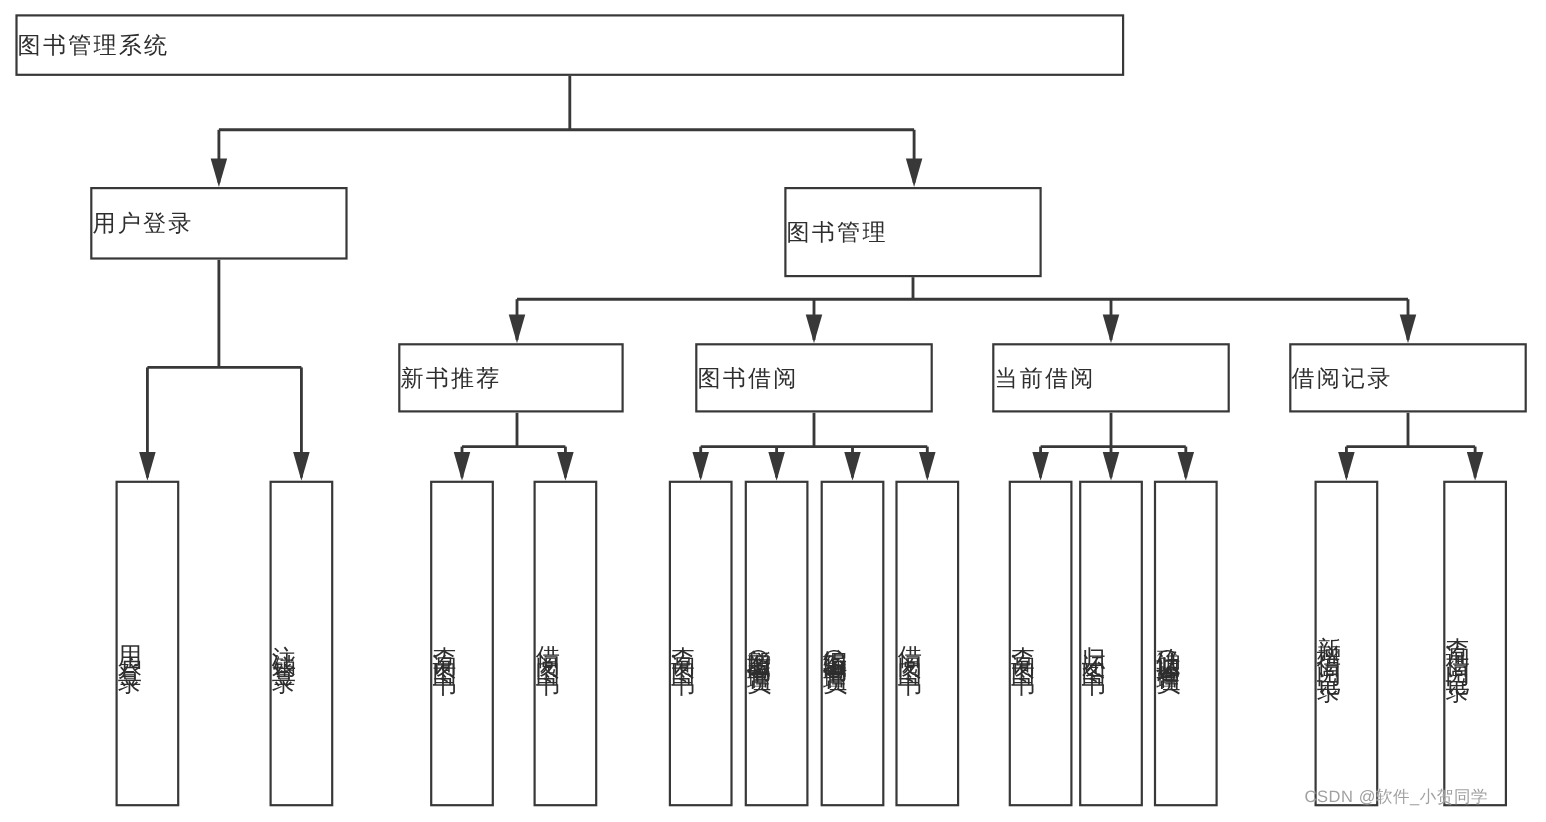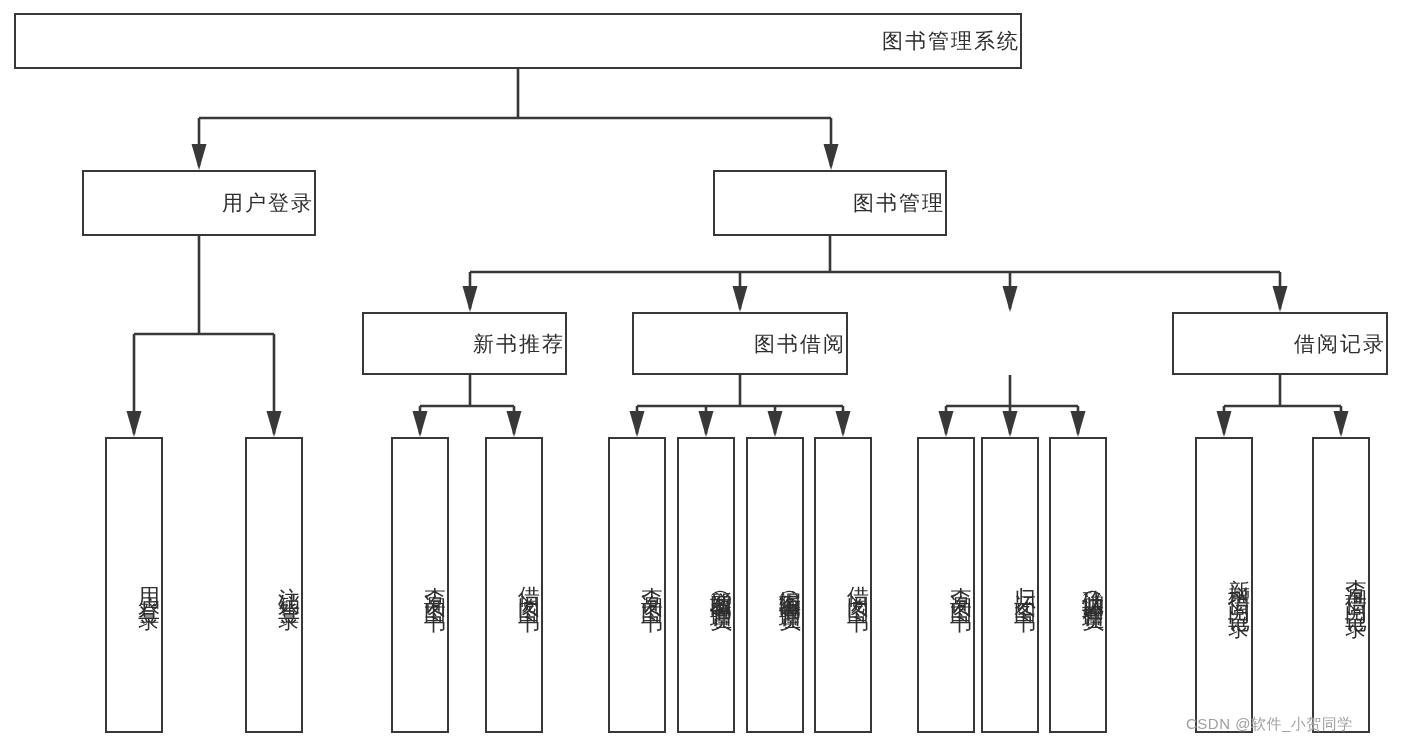--- a/index.html
+++ b/index.html
@@ -27,21 +27,21 @@
   }
   #connectors .ln { fill: none; stroke: var(--line); stroke-width: 2.6; }
   #connectors .ah { fill: var(--line); stroke: none; }
   .box {
     position: absolute;
     z-index: 2;
     border: 2.5px solid var(--line);
     background: var(--background);
     display: flex;
     align-items: center;
-    justify-content: flex-end;
+    justify-content: flex-start;
     color: var(--text);
   }
   .hbox span {
     font-size: 21px;
     letter-spacing: 2px;
     color: var(--text);
     white-space: nowrap;
   }
   .vbox span {
     writing-mode: vertical-rl;
@@ -125,29 +125,32 @@
       <polygon points="1333.5,411 1348.5,411 1341,437" class="ah"></polygon>
     </svg>
 
   <div class="box hbox" style="left:14px;top:13px;width:1008px;height:56px">
     <span>图书管理系统</span>
   </div>
 
   <div class="box hbox" style="left:82px;top:170px;width:234px;height:66px">
     <span>用户登录</span>
   </div>
-  <div class="box hbox" style="left:713px;top:170px;width:234px;height:66px">
+  <div class="box hbox" style="left:713px;top:170px;width:234px;height:82px">
     <span>图书管理</span>
   </div>
 
   <div class="box hbox" style="left:362px;top:312px;width:205px;height:63px">
     <span>新书推荐</span>
   </div>
   <div class="box hbox" style="left:632px;top:312px;width:216px;height:63px">
     <span>图书借阅</span>
+  </div>
+  <div class="box hbox" style="left:902px;top:312px;width:216px;height:63px">
+    <span>当前借阅</span>
   </div>
   <div class="box hbox" style="left:1172px;top:312px;width:216px;height:63px">
     <span>借阅记录</span>
   </div>
 
   <div class="box vbox" style="left:105px;top:437px;width:58px;height:296px">
     <span>用户登录</span>
   </div>
   <div class="box vbox" style="left:245px;top:437px;width:58px;height:296px">
     <span>注销登录</span>

